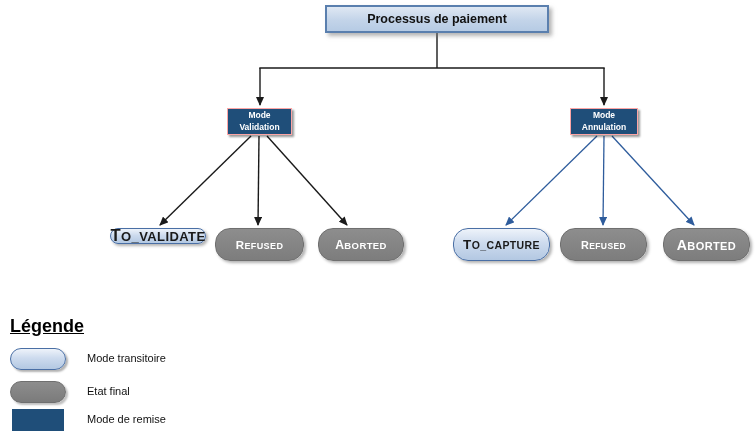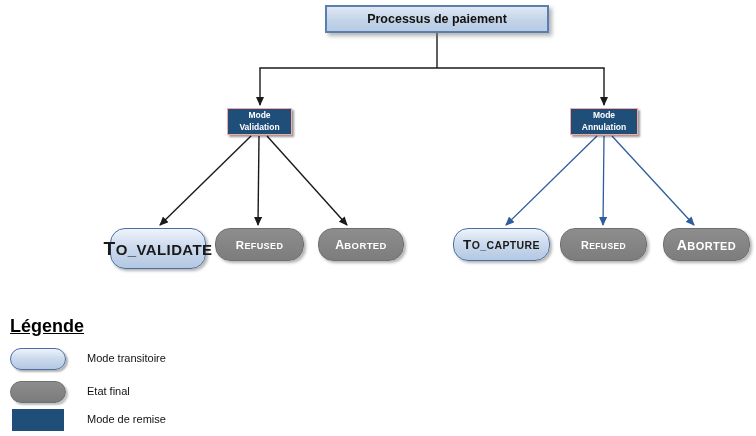--- a/index.html
+++ b/index.html
@@ -109,21 +109,21 @@
   <div class="node mode-box" style="left:227px;top:108px;width:65px;height:27px;">
     <span>Mode</span>
     <span>Validation</span>
   </div>
 
   <div class="node mode-box" style="left:570px;top:108px;width:68px;height:27px;">
     <span>Mode</span>
     <span>Annulation</span>
   </div>
 
-  <div class="node pill transitional" style="left:110px;top:228px;width:96px;height:41px;font-size:15px;">
+  <div class="node pill transitional" style="left:110px;top:228px;width:96px;height:16px;font-size:13px;">
     <span class="pill-label">TO_VALIDATE</span>
   </div>
   <div class="node pill final" style="left:215px;top:228px;width:89px;height:33px;font-size:9px;">
     <span class="pill-label">REFUSED</span>
   </div>
   <div class="node pill final" style="left:318px;top:228px;width:86px;height:33px;font-size:9.5px;">
     <span class="pill-label">ABORTED</span>
   </div>
 
   <div class="node pill transitional" style="left:453px;top:228px;width:97px;height:33px;font-size:10.5px;align-items:center;">

